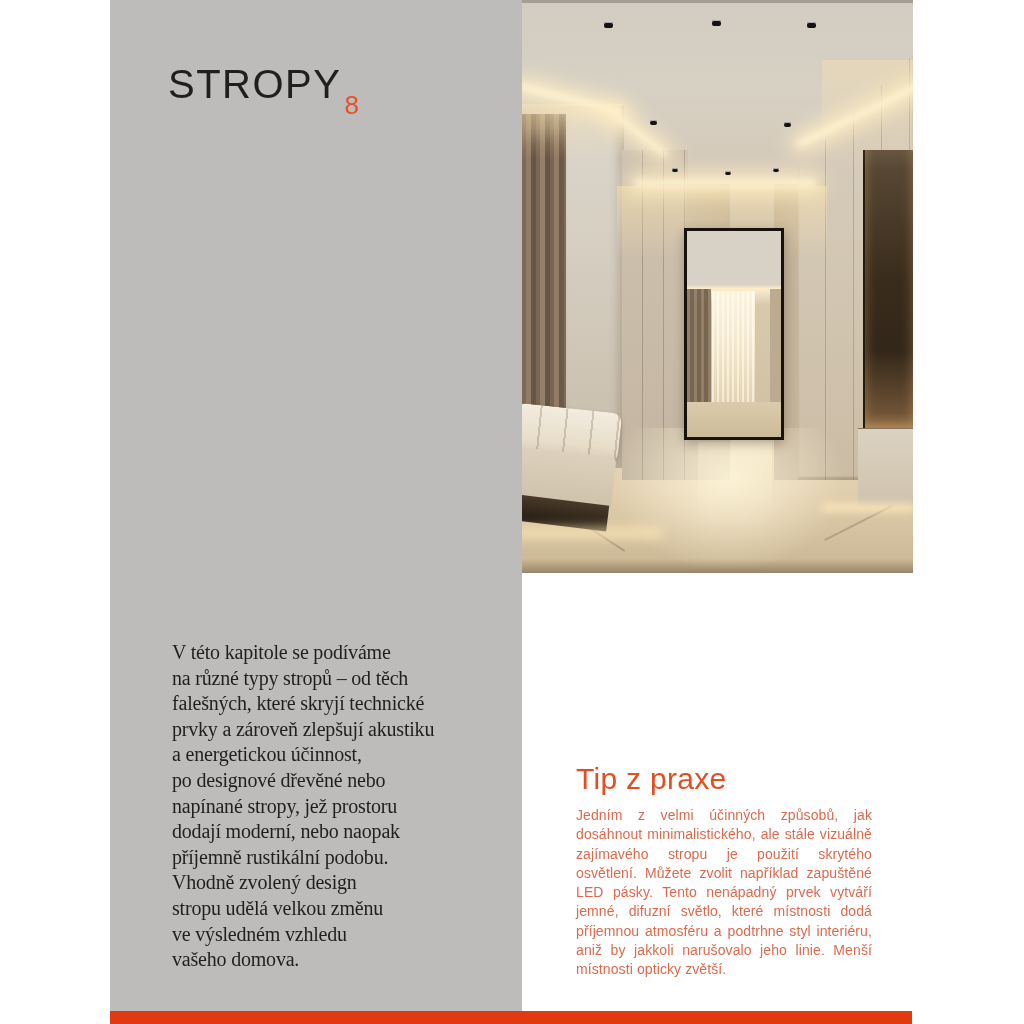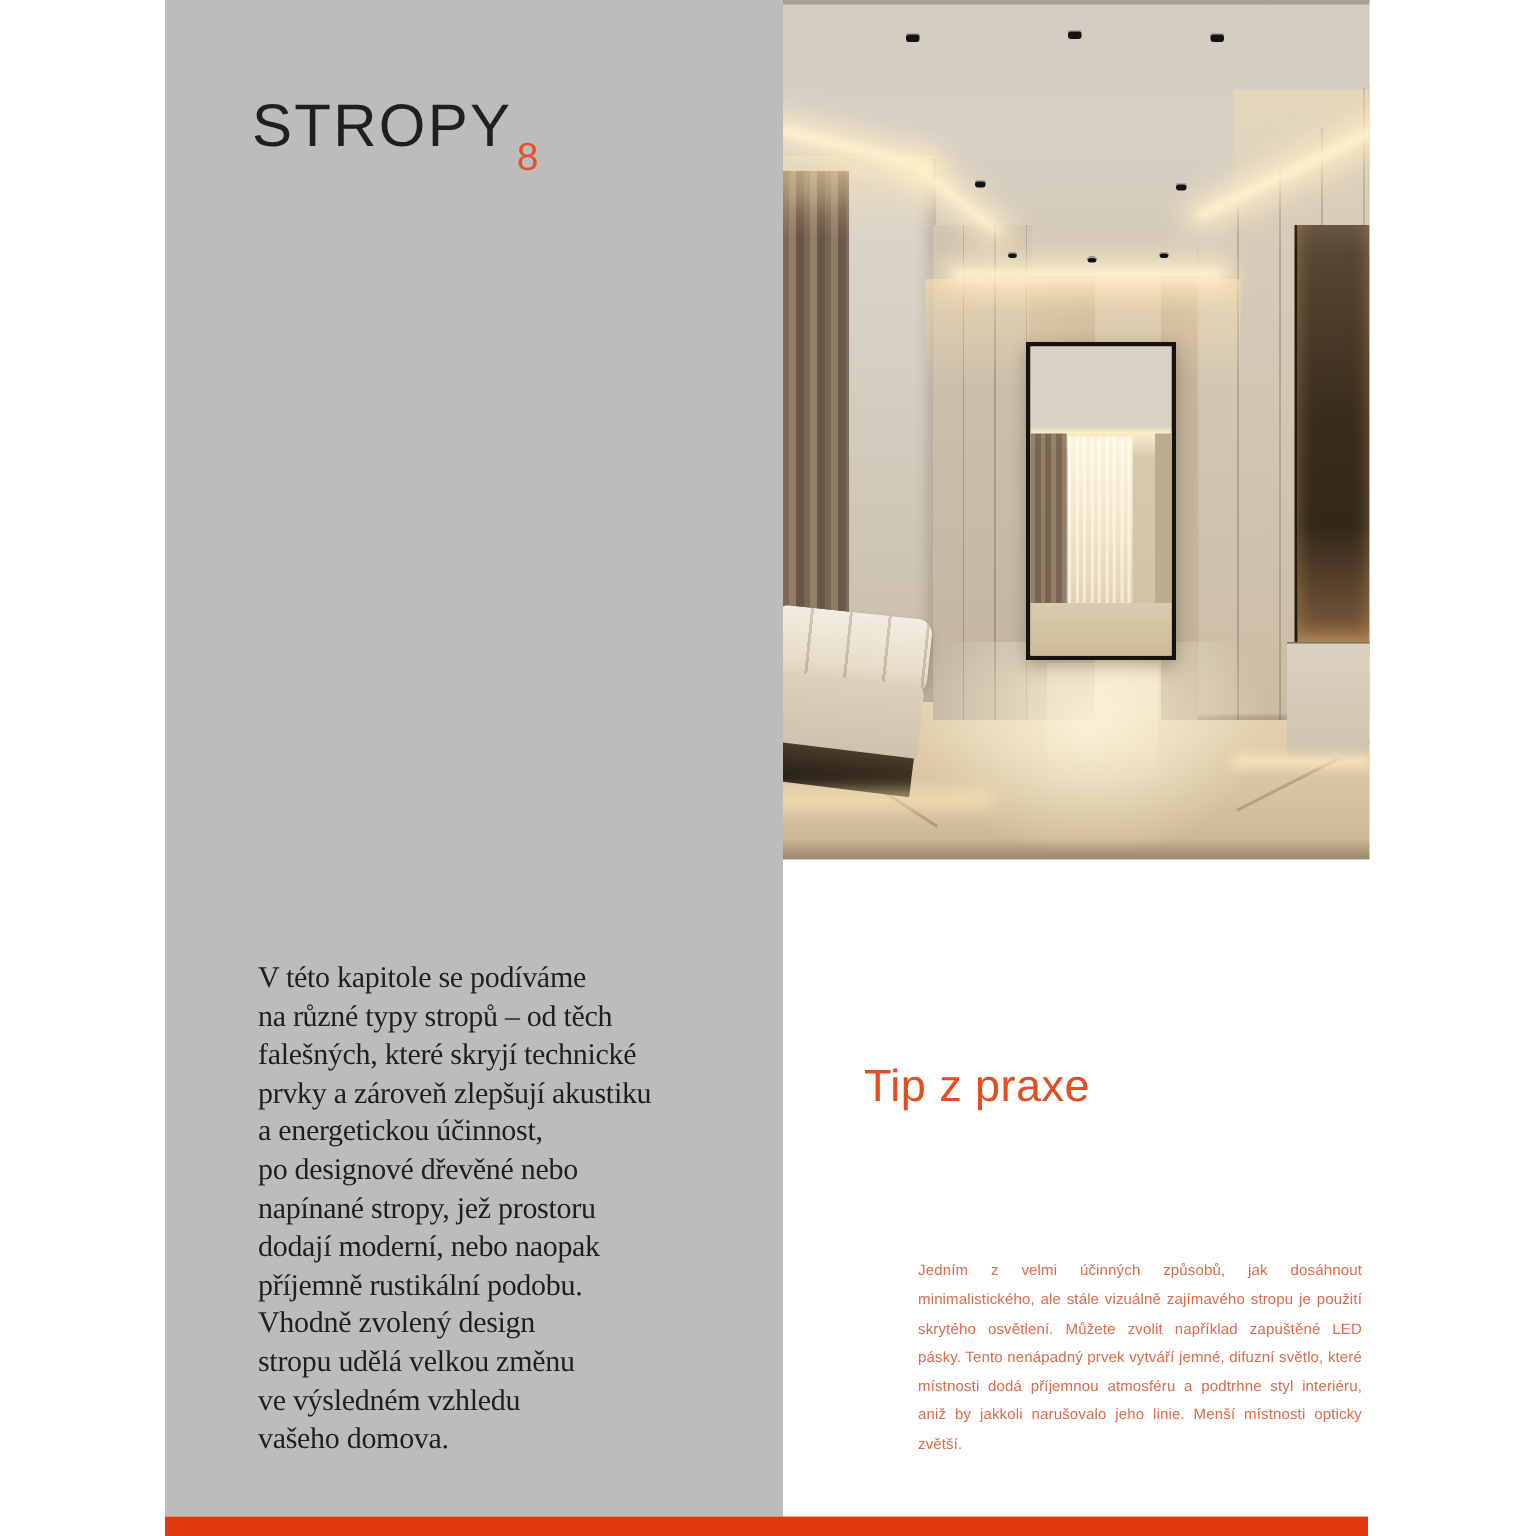--- a/index.html
+++ b/index.html
@@ -17,23 +17,23 @@
 
   .gray-panel{position:absolute;left:110px;top:0;width:412px;height:1011px;background:var(--panel-gray);}
   .bottom-bar{position:absolute;left:110px;top:1011px;width:802px;height:13px;background:var(--accent-bar);}
 
   .chapter-title{position:absolute;left:168px;top:64px;font-size:40px;font-weight:400;color:var(--ink);letter-spacing:1.5px;line-height:1;}
   .chapter-number{display:inline-block;font-size:26px;color:var(--number-orange);transform:translateY(16px);margin-left:3px;letter-spacing:0;}
 
   .intro-text{position:absolute;left:172px;top:640px;font-family:Liberation Serif, serif;
     font-size:20px;line-height:25.6px;font-weight:400;color:var(--ink);white-space:pre;letter-spacing:-0.2px;}
 
-  .tip-heading{position:absolute;left:576px;top:708px;font-size:30px;font-weight:400;color:var(--heading-orange);letter-spacing:0.3px;}
-  .tip-body{position:absolute;left:576px;top:838px;width:296px;font-size:10px;line-height:19.3px;
-    color:var(--tip-text-orange);text-align:justify;letter-spacing:0.1px;margin-left:36px;}
+  .tip-heading{position:absolute;left:576px;top:762px;font-size:30px;font-weight:400;color:var(--heading-orange);letter-spacing:0.3px;}
+  .tip-body{position:absolute;left:576px;top:806px;width:296px;font-size:14px;line-height:19.3px;
+    color:var(--tip-text-orange);text-align:justify;letter-spacing:0.1px;}
 
   
   .photo{position:absolute;left:522px;top:0;width:391px;height:573px;overflow:hidden;background:#d5cdc0;}
   .photo *{position:absolute;}
   .ph-base{inset:0;background:linear-gradient(180deg,#d2ccc2 0%,#d7d0c3 16%,#d4c9b9 30%,#ccbda7 44%,#ddccae 58%,#e9dabb 72%,#e0cead 86%,#c9b592 100%);}
   .ph-topline{left:0;top:0;width:100%;height:3px;background:#8d8679;opacity:.65;}
 
   .ph-curtain{left:0;top:114px;width:44px;height:392px;
     background:repeating-linear-gradient(90deg,#7d6a58 0 4px,#99836c 4px 9px,#6a5949 9px 14px);
     box-shadow:inset 0 -40px 30px rgba(60,45,30,.35), inset 0 20px 14px rgba(255,235,190,.25);}

